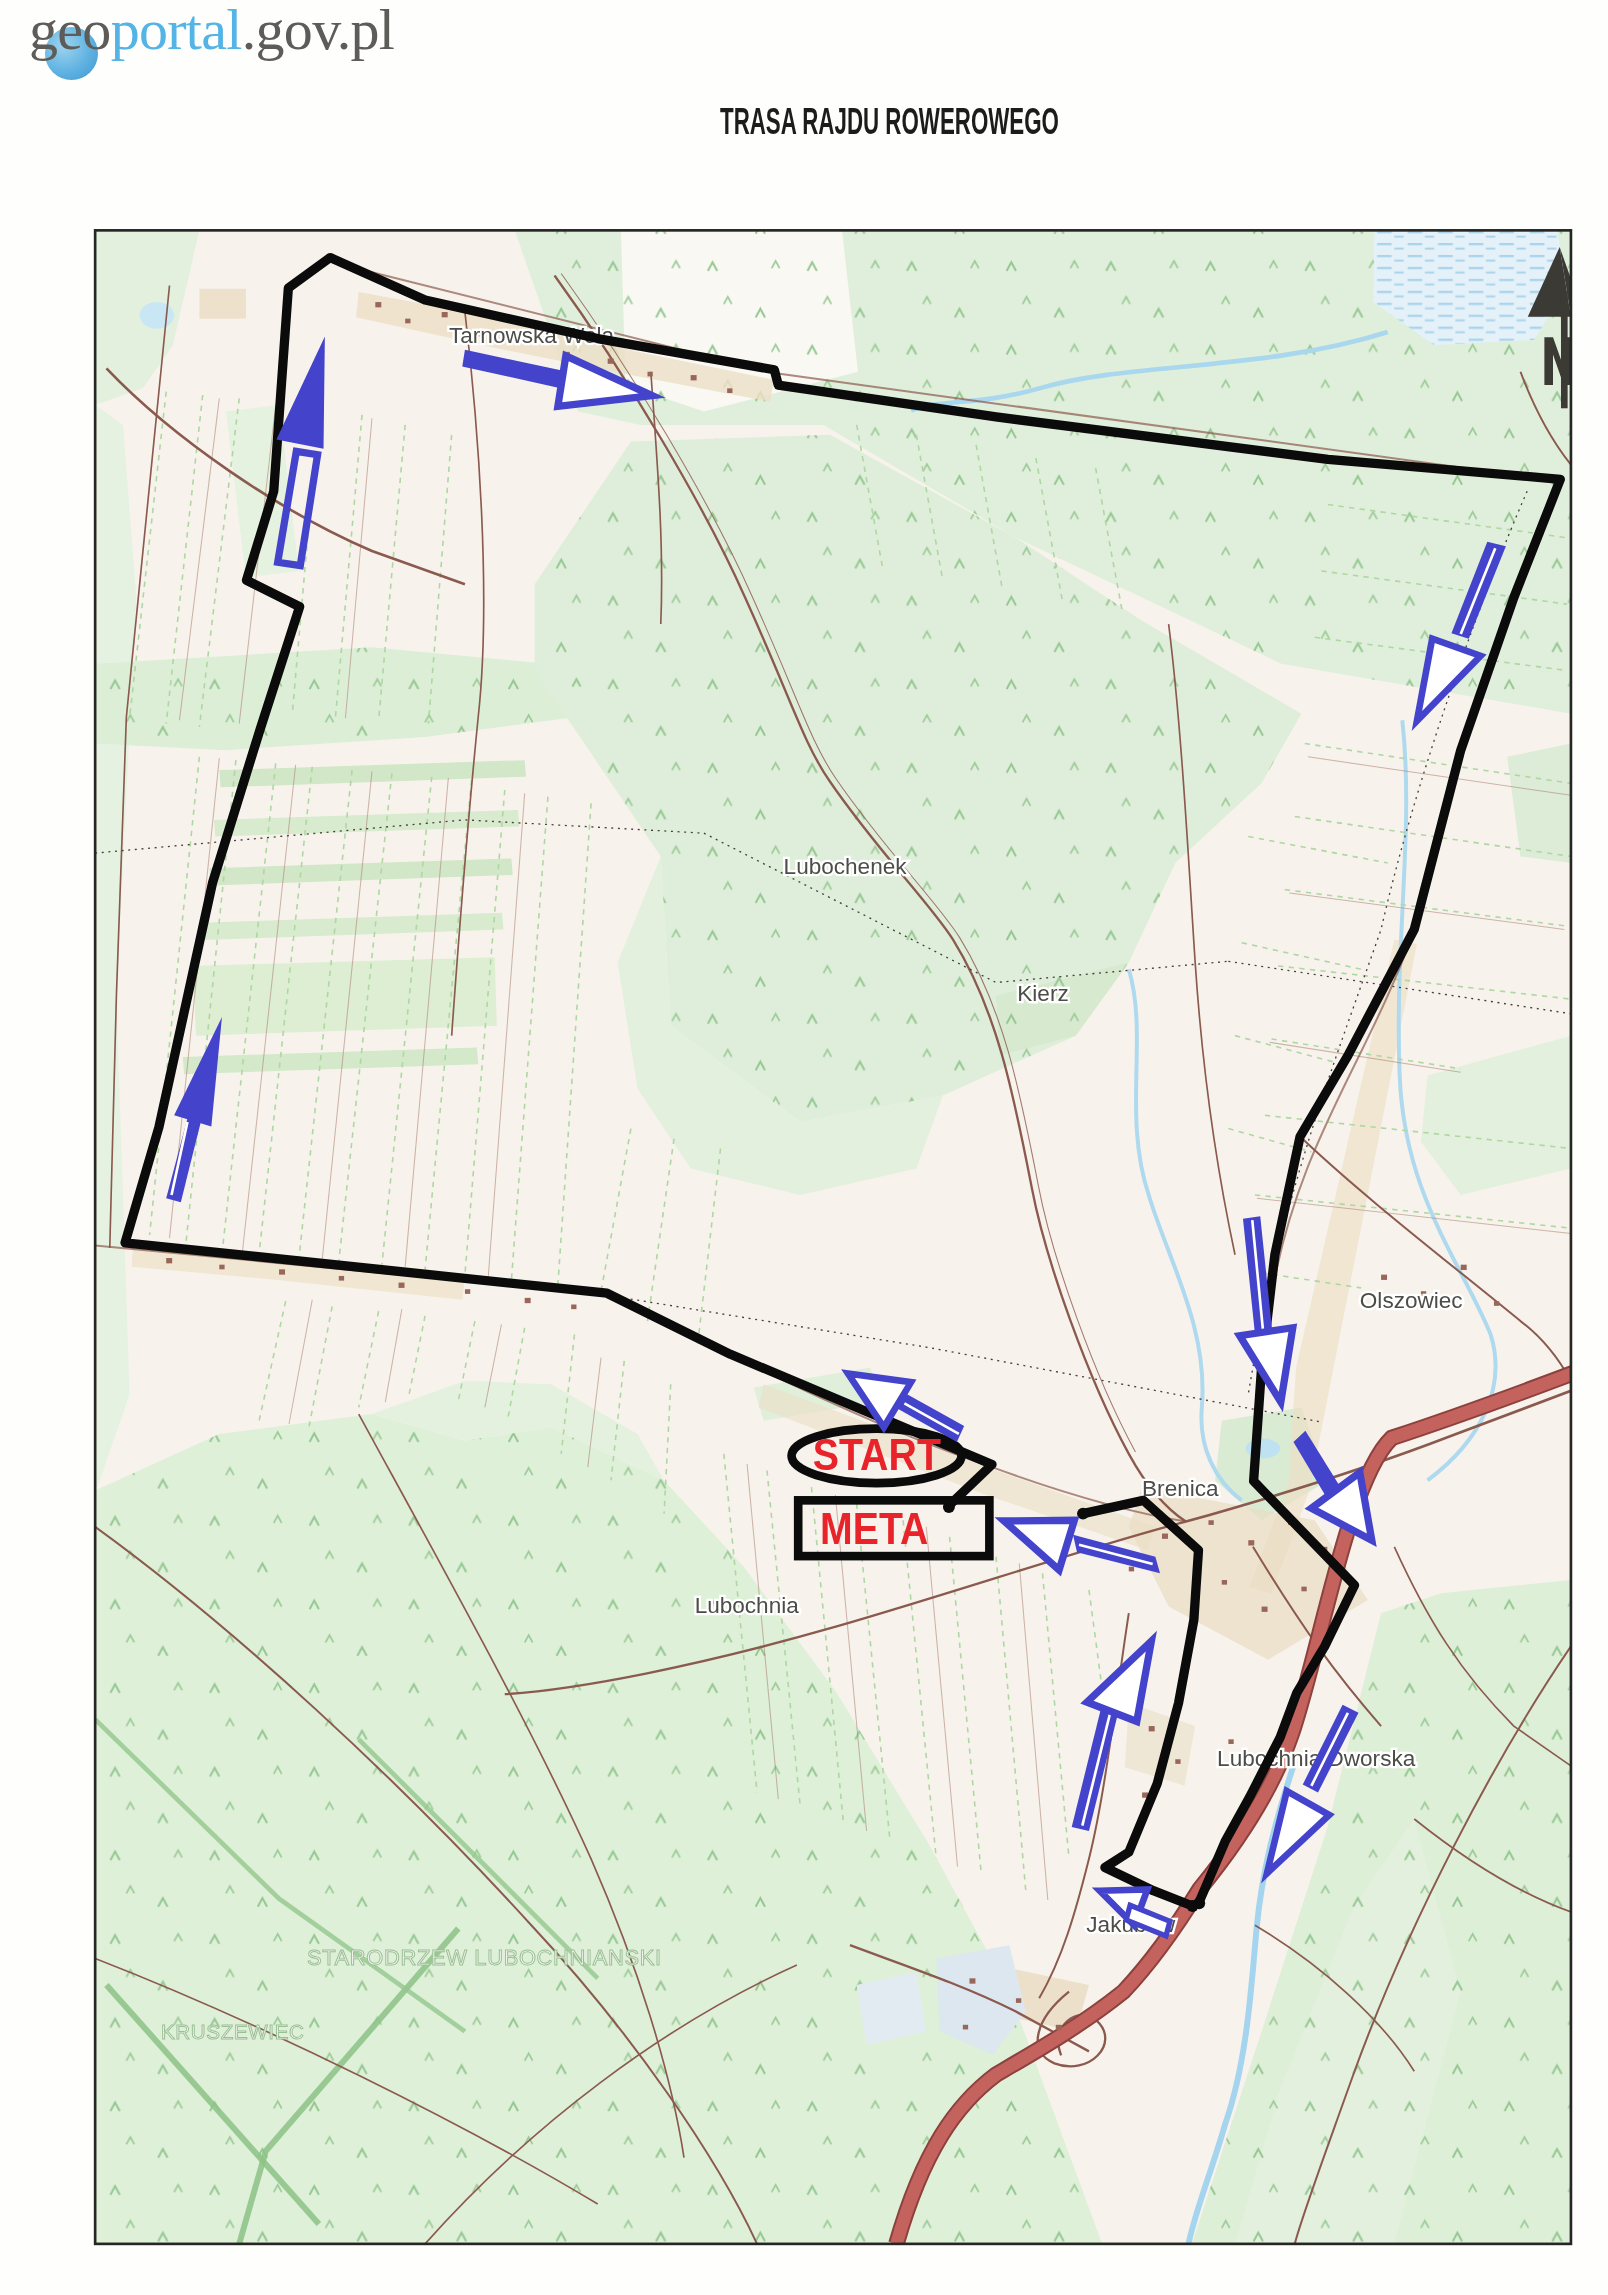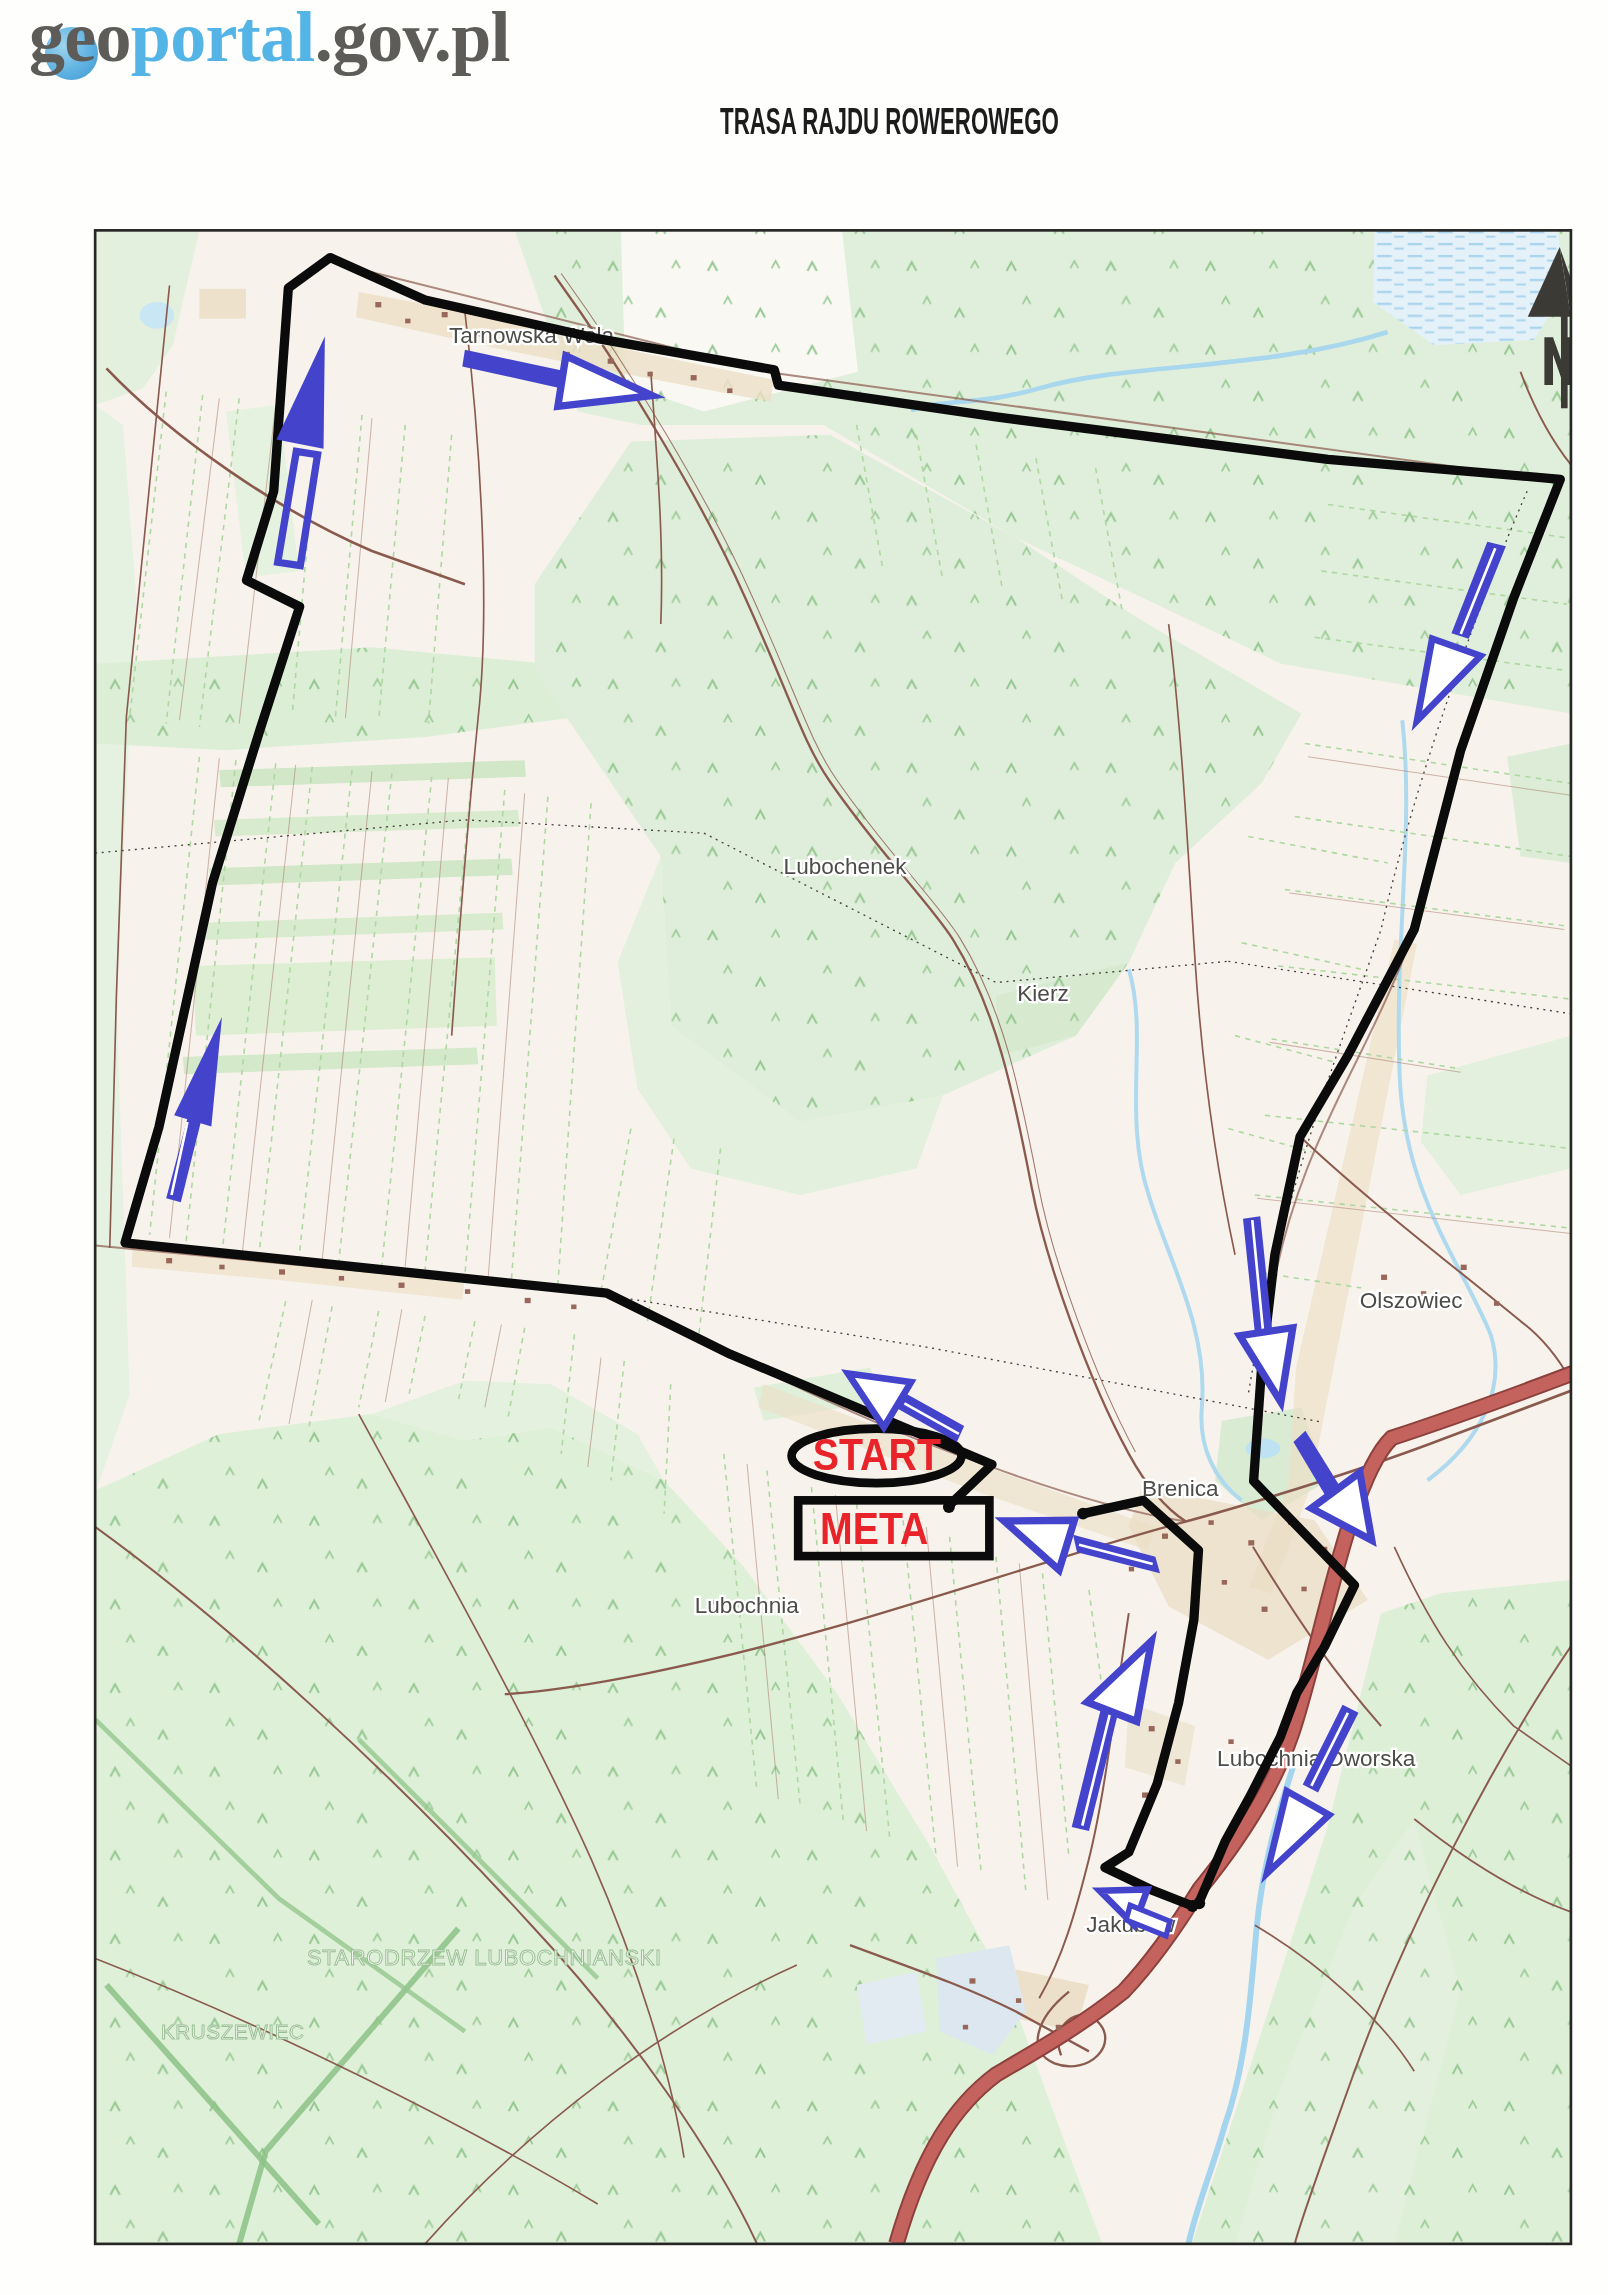--- a/index.html
+++ b/index.html
@@ -6,22 +6,22 @@
   #page{position:relative;width:1609px;height:2295px;background:#fefefd;overflow:hidden;
         font-family:"Liberation Sans", sans-serif;}
 </style>
 </head>
 <body>
 <div id="page">
 
   <div style="position:absolute;left:45px;top:26.6px;width:53px;height:53px;border-radius:50%;
        background:radial-gradient(circle at 35% 35%, #9ed4ee 0%, #5fb2e2 55%, #3f97cc 100%);"></div>
 
-  <div style="position:absolute;left:29px;top:1.3px;font-family:'Liberation Serif',serif;font-size:72px;line-height:1;
-       color:#5d5c58;letter-spacing:-0.7px;font-weight:bold;">geo<span style="color:#55b4e6">portal</span>.gov.pl</div>
+  <div style="position:absolute;left:29px;top:1.3px;font-family:'Liberation Serif',serif;font-size:58px;line-height:1;
+       color:#5d5c58;letter-spacing:-0.7px;">geo<span style="color:#55b4e6">portal</span>.gov.pl</div>
 
   <div id="title" style="position:absolute;left:720px;top:101px;font-size:36px;font-weight:bold;color:#1c1c1c;
        letter-spacing:0px;transform:scale(0.62,1);transform-origin:0 0;">TRASA RAJDU ROWEROWEGO</div>
 
   <svg width="1609" height="2295" viewBox="0 0 2423 3457" style="position:absolute;left:0;top:0">
     <defs>
       <clipPath id="mapclip">
           <rect x="143" y="347" width="2223" height="3033"></rect>
         </clipPath>
       <pattern id="trees" width="150" height="126" patternUnits="userSpaceOnUse">

